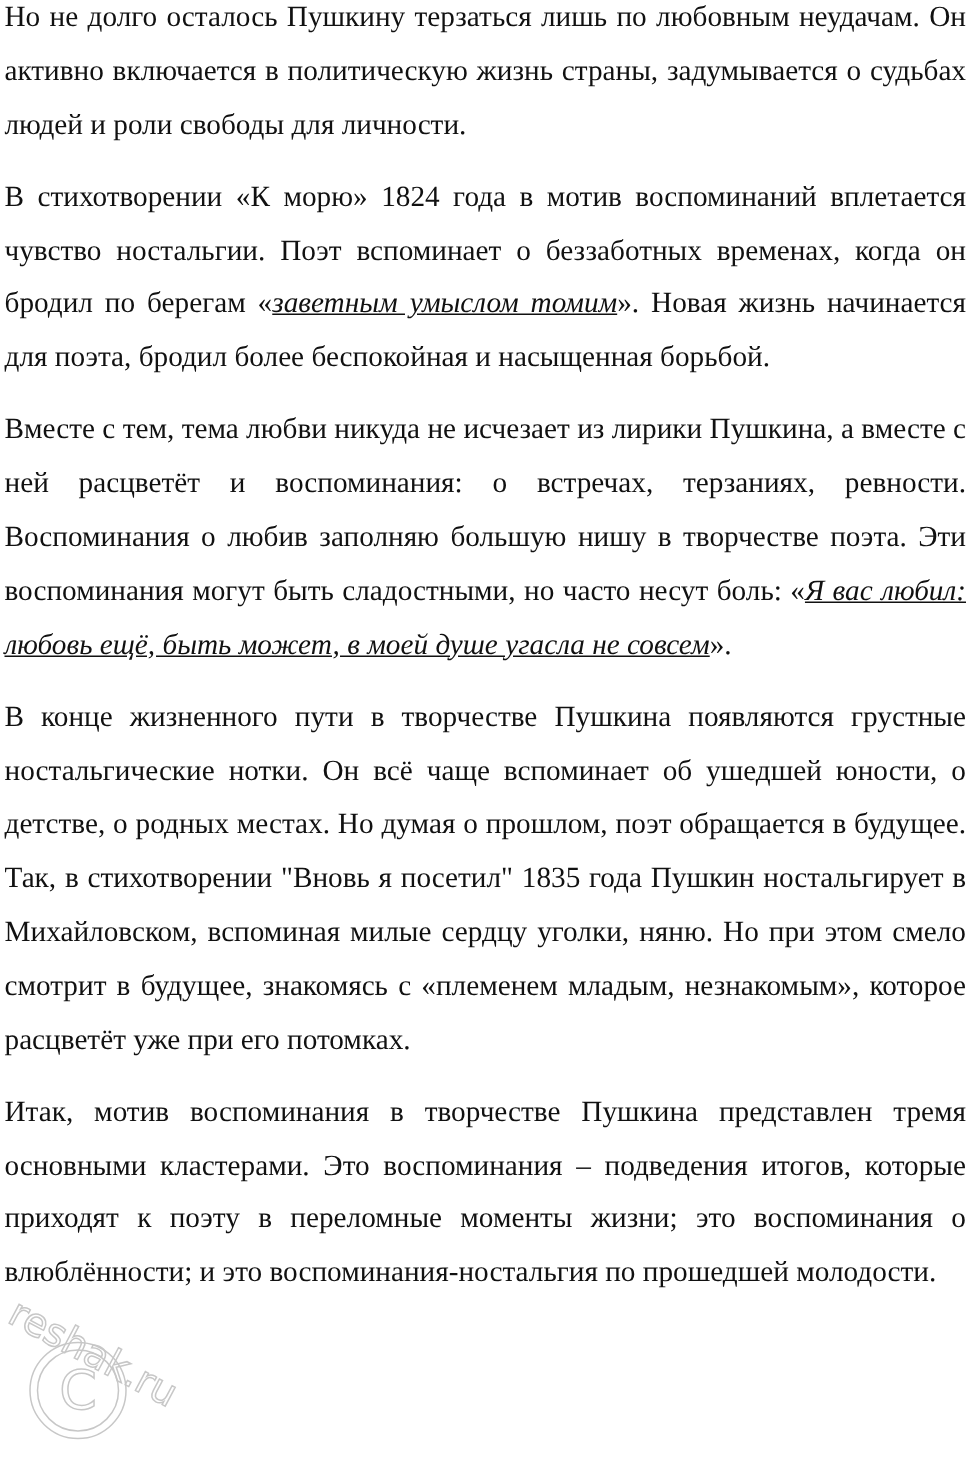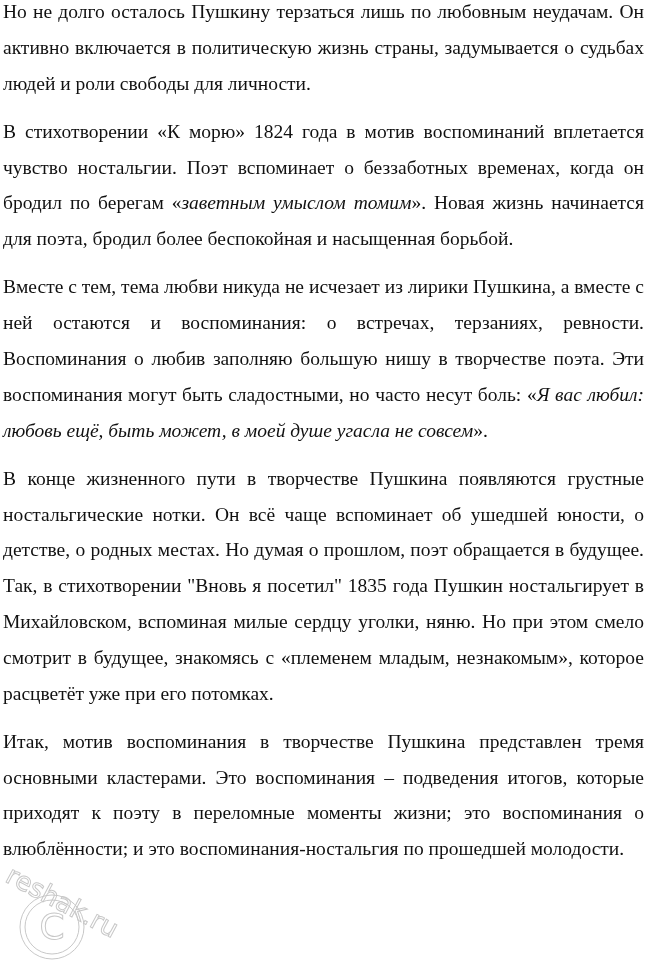--- a/index.html
+++ b/index.html
@@ -21,21 +21,21 @@
     font-family: "Liberation Serif", "DejaVu Serif", serif;
     font-size: 19.5px;
     line-height: 35.8px;
     color: #111111;
   }
   .doc p {
     margin: 0 0 12.4px 0;
     text-align: justify;
     text-align-last: left;
   }
-  .doc em { font-style: italic; }
+  .doc em { font-style: italic; text-decoration: underline; }
   .watermark {
     position: absolute;
     left: 0;
     top: 855px;
     width: 150px;
     height: 118px;
     pointer-events: none;
     opacity: 0.55;
   }
 </style>
@@ -43,21 +43,21 @@
 <body>
 
 <div class="doc">
   <p>
     <span>Но не долго осталось Пушкину терзаться лишь по любовным неудачам. Он активно включается в политическую жизнь страны, задумывается о судьбах людей и роли свободы для личности.</span>
   </p>
   <p>
     <span>В стихотворении «К морю» 1824 года в мотив воспоминаний вплетается чувство ностальгии. Поэт вспоминает о беззаботных временах, когда он бродил по берегам «</span><em>заветным умыслом томим</em><span>». Новая жизнь начинается для поэта, бродил более беспокойная и насыщенная борьбой.</span>
   </p>
   <p>
-    <span>Вместе с тем, тема любви никуда не исчезает из лирики Пушкина, а вместе с ней остаются и воспоминания: о встречах, терзаниях, ревности. Воспоминания о любив заполняю большую нишу в творчестве поэта. Эти воспоминания могут быть сладостными, но часто несут боль: «</span><em>Я вас любил: любовь ещё, быть может, в моей душе угасла не совсем</em><span>».</span>
+    <span>Вместе с тем, тема любви никуда не исчезает из лирики Пушкина, а вместе с ней расцветёт и воспоминания: о встречах, терзаниях, ревности. Воспоминания о любив заполняю большую нишу в творчестве поэта. Эти воспоминания могут быть сладостными, но часто несут боль: «</span><em>Я вас любил: любовь ещё, быть может, в моей душе угасла не совсем</em><span>».</span>
   </p>
   <p>
     <span>В конце жизненного пути в творчестве Пушкина появляются грустные ностальгические нотки. Он всё чаще вспоминает об ушедшей юности, о детстве, о родных местах. Но думая о прошлом, поэт обращается в будущее. Так, в стихотворении "Вновь я посетил" 1835 года Пушкин ностальгирует в Михайловском, вспоминая милые сердцу уголки, няню. Но при этом смело смотрит в будущее, знакомясь с «племенем младым, незнакомым», которое расцветёт уже при его потомках.</span>
   </p>
   <p>
     <span>Итак, мотив воспоминания в творчестве Пушкина представлен тремя основными кластерами. Это воспоминания – подведения итогов, которые приходят к поэту в переломные моменты жизни; это воспоминания о влюблённости; и это воспоминания-ностальгия по прошедшей молодости.</span>
   </p>
 </div>
 
 <div class="watermark">

